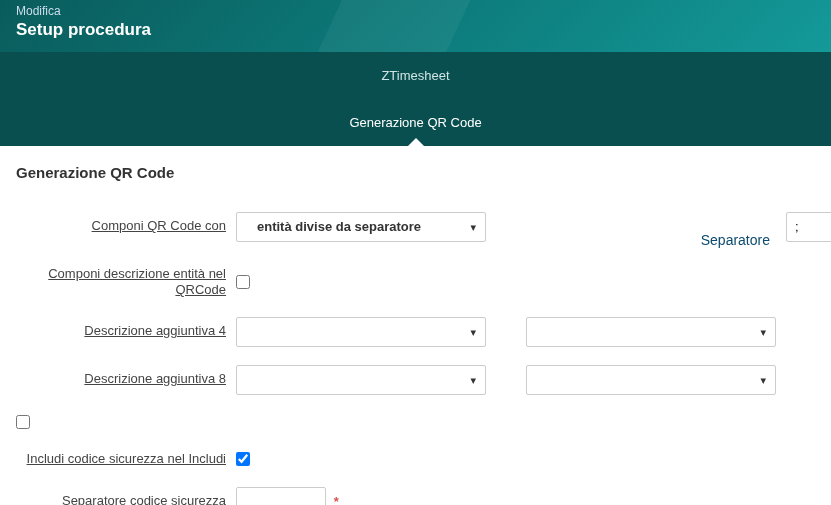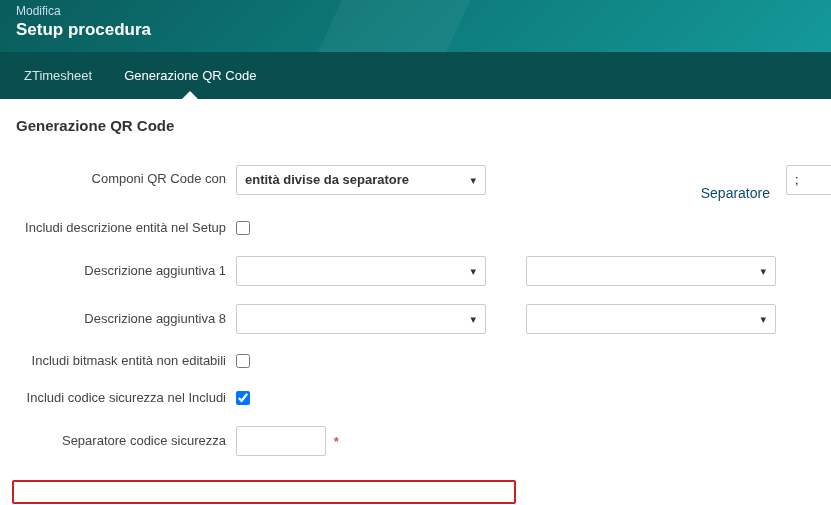--- a/index.html
+++ b/index.html
@@ -31,20 +31,21 @@
   .header-title {
     font-size: 17px;
     font-weight: 600;
   }
   .tabs {
     background: #0a4f4f;
     display: flex;
     align-items: center;
     padding: 0 8px;
     position: relative;
+    flex-direction: column;
   }
   .tab {
     padding: 16px 16px;
     color: #d0e5e5;
     font-size: 13px;
     cursor: pointer;
     position: relative;
   }
   .tab.active {
     color: #fff;
@@ -75,31 +76,32 @@
     column-gap: 10px;
     row-gap: 18px;
     align-items: center;
     max-width: 820px;
   }
   .label {
     text-align: right;
     color: #444;
     font-size: 13px;
     line-height: 1.25;
+    text-decoration: underline;
   }
   .req {
     color: #d9534f;
     font-weight: bold;
   }
   select.control, input.control {
     width: 100%;
     height: 30px;
     border: 1px solid #ccc;
     border-radius: 2px;
-    padding: 4px 8px;
+    padding: 4px 20px;
     font-size: 13px;
     font-family: inherit;
     background: #fff;
     color: #333;
     -webkit-appearance: none;
     appearance: none;
   }
   .select-wrap {
     position: relative;
     width: 100%;
@@ -184,27 +186,27 @@
         <option>entità divise da separatore</option>
       </select>
     </div>
     <div></div>
     <div class="sep-label">Separatore</div>
     <div class="sep-group">
       <input class="sep-input" value=";" style="">
 
     </div>
 
-    <div class="label">Includi descrizione entità nel Setup</div>
+    <div class="label">Componi descrizione entità nel QRCode</div>
     <div>
       <input type="checkbox" class="chk" style="">
     </div>
     <div class="span-rest"></div>
 
-    <div class="label">Descrizione aggiuntiva 1</div>
+    <div class="label">Descrizione aggiuntiva 4</div>
     <div class="select-wrap light">
       <select class="control">
         <option></option>
       </select>
     </div>
     <div></div>
     <div class="select-wrap light">
       <select class="control">
         <option></option>
       </select>
@@ -218,21 +220,20 @@
       </select>
     </div>
     <div></div>
     <div class="select-wrap light">
       <select class="control">
         <option></option>
       </select>
     </div>
     <div></div>
 
-    <div class="label">Includi bitmask entità non editabili</div>
     <div>
       <input type="checkbox" class="chk" style="">
     </div>
     <div class="span-rest"></div>
 
     <div class="label">Includi codice sicurezza nel Includi</div>
     <div>
       <input type="checkbox" class="chk" checked="" style="">
     </div>
     <div class="span-rest"></div>

